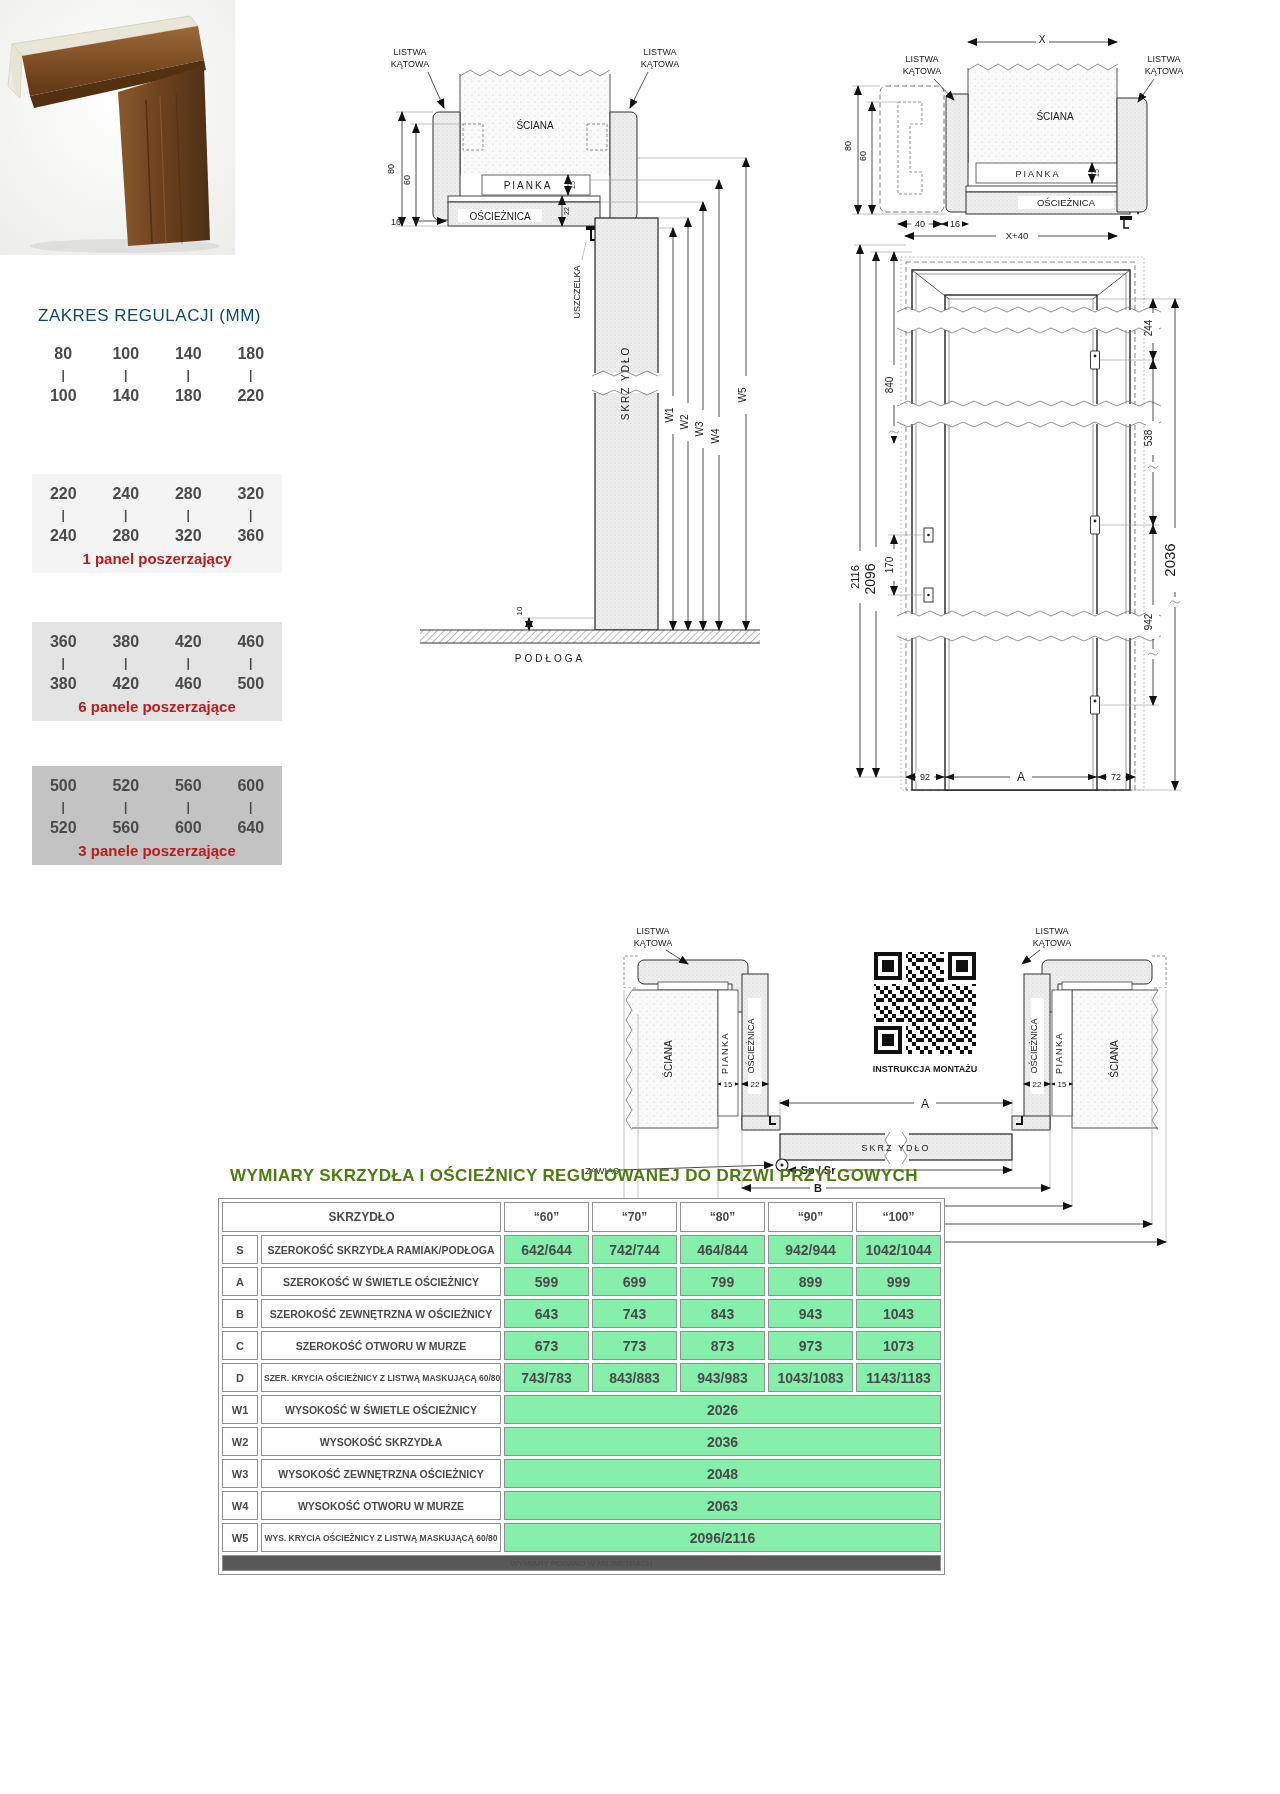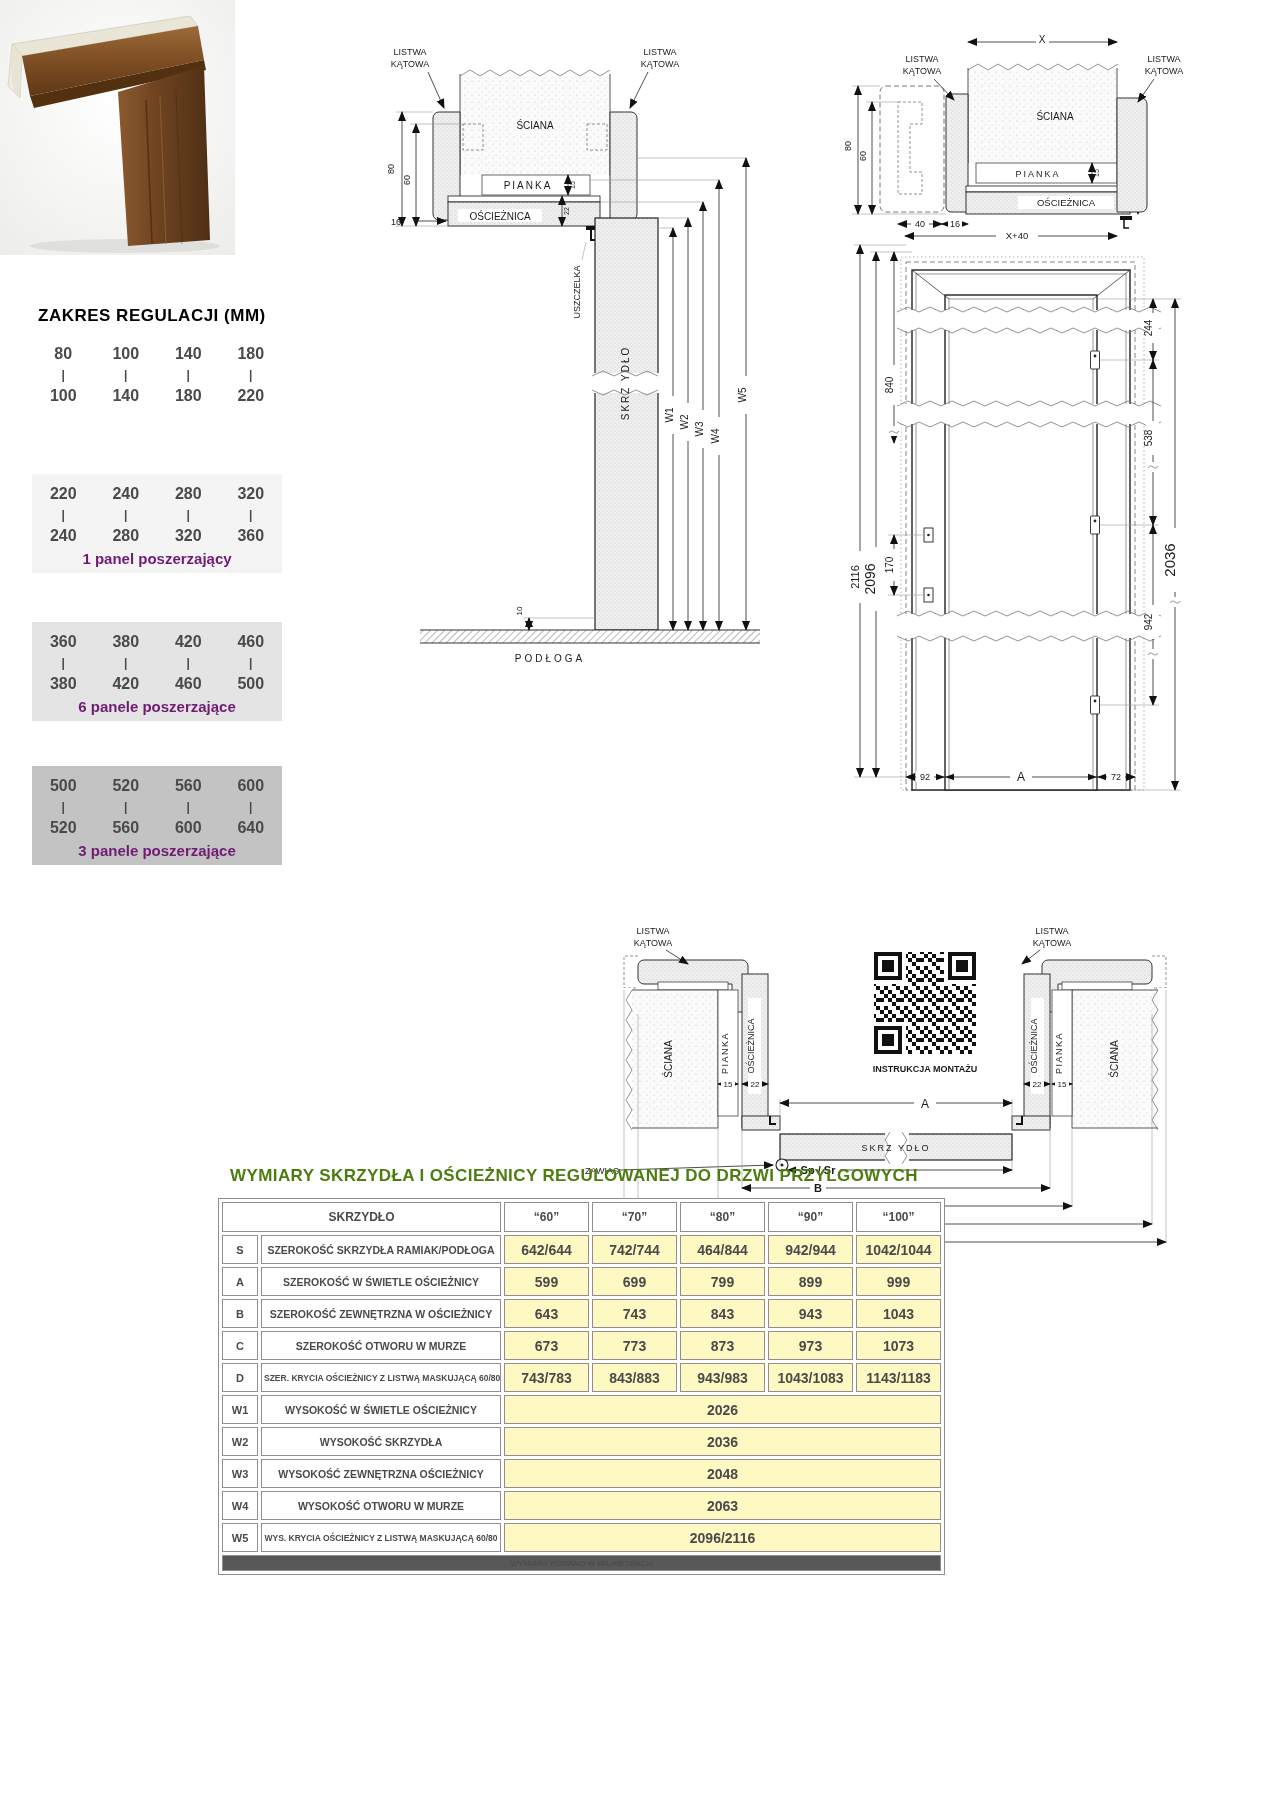--- a/index.html
+++ b/index.html
@@ -1,32 +1,32 @@
 <!DOCTYPE html>
 <html><head>
 <meta charset="utf-8">
 <style>
   html,body{margin:0;padding:0;background:#fff;}
   .page{position:relative;width:1280px;height:1794px;background:#fff;overflow:hidden;
         font-family:"Liberation Sans",sans-serif;color:#333;}
   .abs{position:absolute;}
 
   
-  .reg-title{position:absolute;left:38px;top:306px;font-size:17px;font-weight:700;
-             color:#000000;letter-spacing:.5px;}
+  .reg-title{position:absolute;left:38px;top:306px;font-size:17px;font-weight:400;
+             color:#0c4a6e;letter-spacing:.5px;}
   .rgroup{position:absolute;left:32px;width:250px;padding:10px 0 6px 0;text-align:center;}
   .rgroup.gA{top:334px;background:transparent;}
   .rgroup.gB{top:474px;background:#f4f4f4;}
   .rgroup.gC{top:622px;background:#e4e4e4;}
   .rgroup.gD{top:766px;background:#c3c3c3;}
   .rcols{display:flex;justify-content:space-around;}
   .rcol{width:25%;}
   .rnum{font-size:16px;font-weight:700;color:#4a4a4a;line-height:20px;}
   .rtick{font-size:12px;color:#4a4a4a;line-height:22px;font-weight:700;}
-  .rcap{font-size:15px;font-weight:700;color:#701a75;margin-top:4px;min-height:2px;}
+  .rcap{font-size:15px;font-weight:700;color:#b91c1c;margin-top:4px;min-height:2px;}
 
   
   svg text{font-family:"Liberation Sans",sans-serif;fill:#1a1a1a;}
   .t7{font-size:7px}.t8{font-size:8px}.t9{font-size:9px}.t95{font-size:9.5px}
   .t10{font-size:10px}.t11{font-size:11px}.t12{font-size:12px}.t14{font-size:14px}
   .t15{font-size:15px}
   .ls1{letter-spacing:1.5px}.ls2{letter-spacing:2px}.ls3{letter-spacing:3px}
   .dim{stroke:#222;stroke-width:.8;fill:none}
   .ext{stroke:#9a9a9a;stroke-width:.6;fill:none}
   .edge{stroke:#444;stroke-width:.9;fill:none}
@@ -37,21 +37,21 @@
   .tbl-title{position:absolute;left:218px;top:1166px;width:712px;text-align:center;
              font-size:17px;font-weight:700;color:#4d7c0f;letter-spacing:.4px;}
   table.spec{position:absolute;left:218px;top:1198px;width:712px;border-collapse:separate;
              border-spacing:3px;border:1px solid #8f8f8f;table-layout:fixed;background:#fff;}
   table.spec th, table.spec td{border:1px solid #8f8f8f;text-align:center;vertical-align:middle;
              color:#4a4a4a;overflow:hidden;white-space:nowrap;}
   table.spec th{height:26px;font-size:12px;font-weight:700;}
   td.k{height:25px;font-size:11px;font-weight:700;}
   td.lab{font-size:10.5px;font-weight:700;padding:0 2px;}
   td.lab.small{font-size:8.5px;}
-  td.val{background:#fef9c3;font-size:14px;font-weight:700;}
+  td.val{background:#86efac;font-size:14px;font-weight:700;}
   td.tfoot{background:#585858;color:#fff;font-size:8px;text-align:left;
            padding:2px 6px;border:1px solid #585858;font-weight:400;height:10px;}
 </style>
 </head>
 <body>
 
 <div class="page">
 
   <svg width="0" height="0" style="position:absolute" aria-hidden="true">
     <defs>

